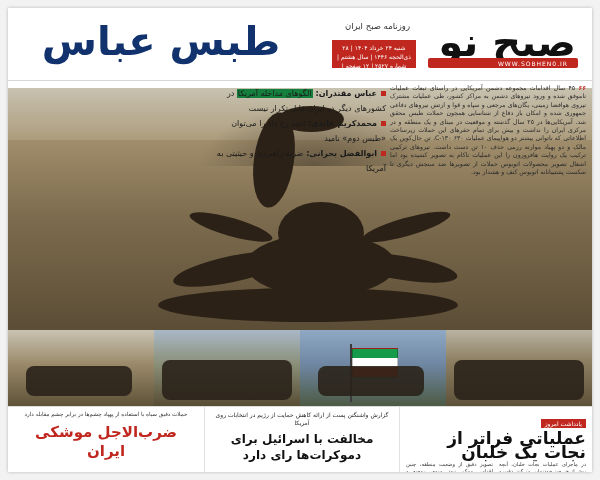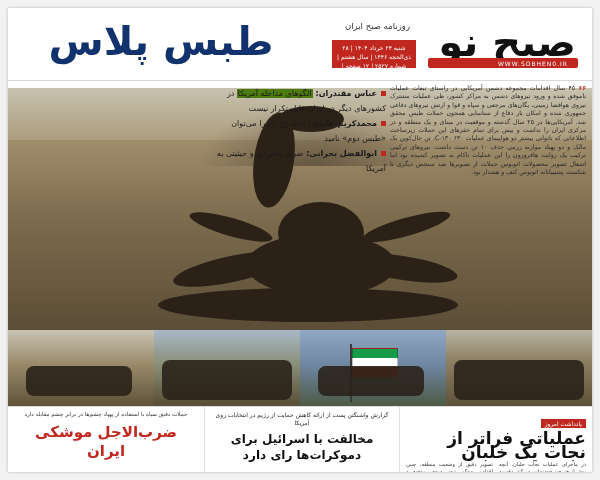--- a/index.html
+++ b/index.html
@@ -142,21 +142,21 @@
     text-align: right;
   }
   .bullets .sq {
     display: inline-block;
     width: 5px;
     height: 5px;
     background: #c0281f;
     margin-left: 4px;
   }
   .bullets .hl {
-    background: #4d7c0f;
+    background: #15803d;
     padding: 0 1px;
     text-align: center;
   }
   .bullets .nm {
     font-weight: bold;
     margin-top: 32px;
   }
 
   
   .hero {
@@ -342,21 +342,21 @@
   <div class="paper">
 
     <div class="masthead">
       <div class="logo">
         <div class="logo-word">صبح نو</div>
         <div class="logo-swoosh"></div>
         <div class="logo-sub">WWW.SOBHEN0.IR</div>
       </div>
       <div class="logo-tag">روزنامه صبح ایران</div>
       <div class="date-badge">شنبه ۲۴ خرداد ۱۴۰۴ | ۲۸ ذی‌الحجه ۱۴۴۶ | سال هشتم | شماره ۲۵۲۷ | ۱۲ صفحه | ۵۰۰۰ تومان</div>
-      <div class="main-title">طبس پلاس</div>
+      <div class="main-title">طبس عباس</div>
     </div>
 
     <div class="hero">
       <div class="hero-sky"></div>
       <div class="hero-ground"></div>
       <div class="wreck">
         <div class="smoke"></div>
         <div class="blob b3"></div>
         <div class="blob b4"></div>
         <div class="blob b7"></div>

